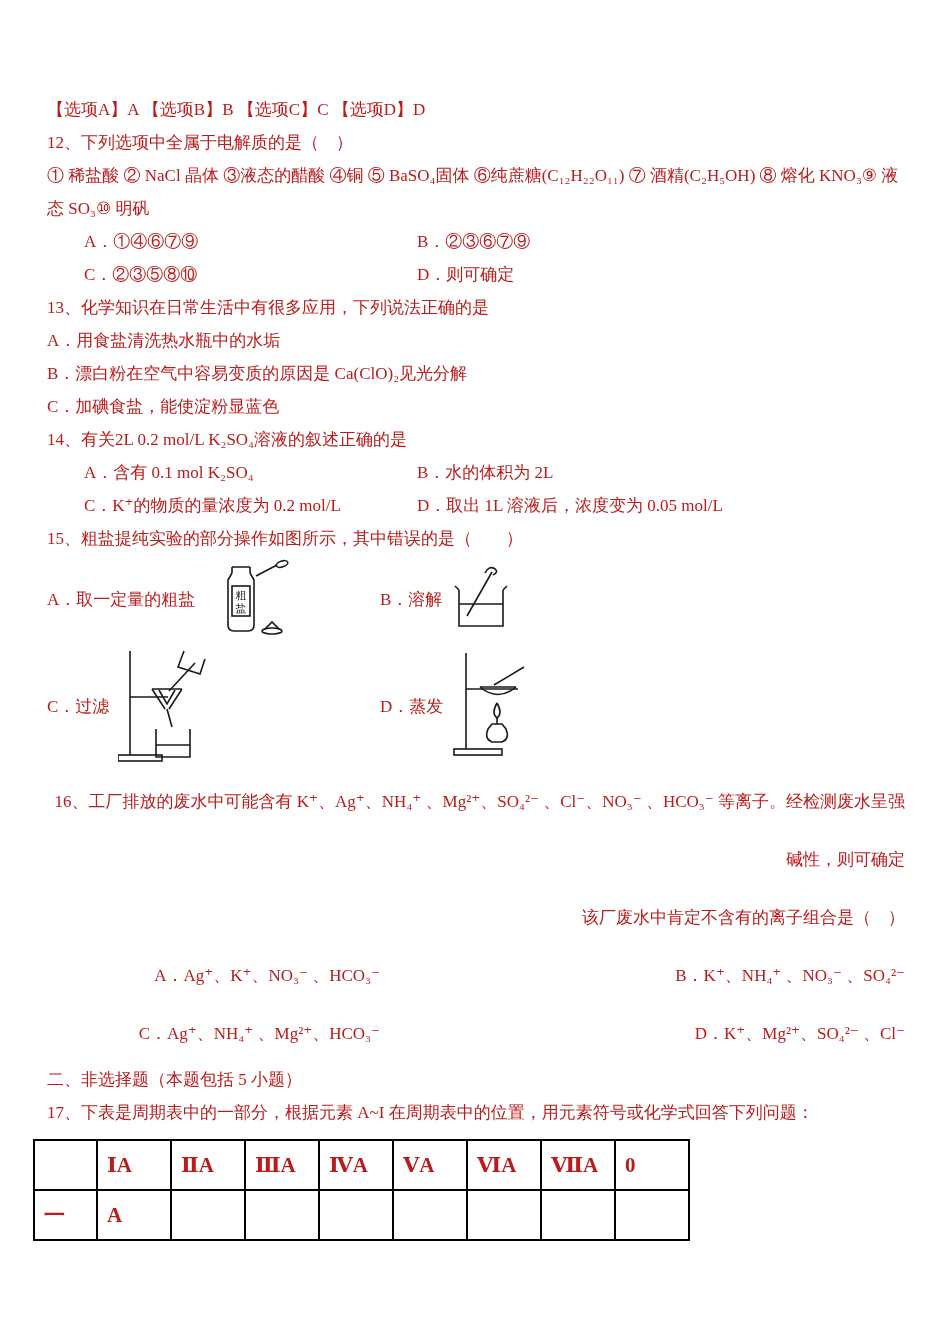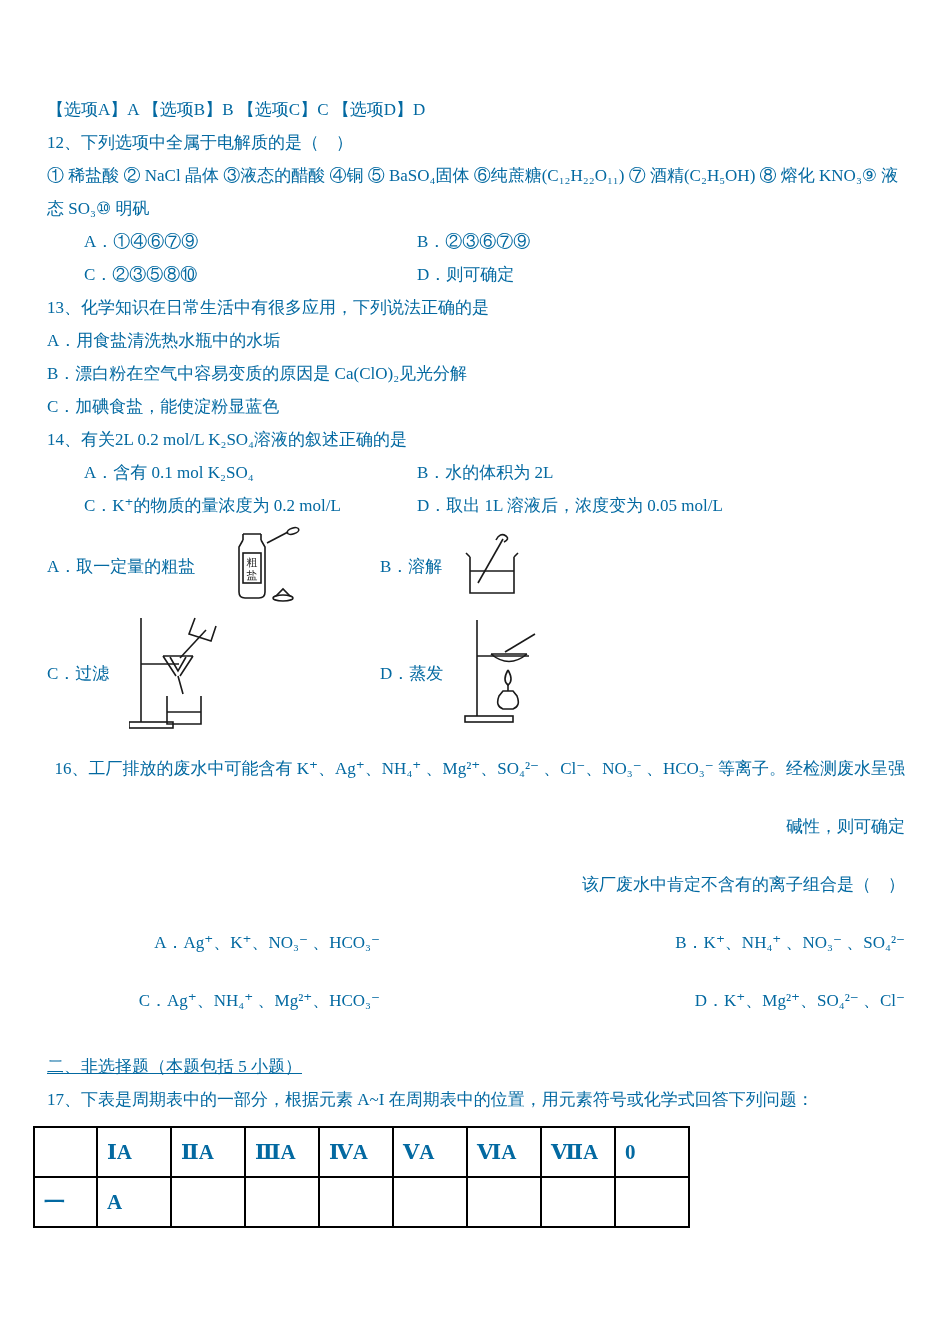--- a/index.html
+++ b/index.html
@@ -1,39 +1,39 @@
 <!DOCTYPE html>
 <html><head>
 <meta charset="utf-8">
 <style>
   html, body { margin: 0; padding: 0; background: #ffffff; }
   .page {
     width: 950px; height: 1344px; box-sizing: border-box;
-    margin: 0 auto; background: #fff; color: #0369a1;
+    margin: 0 auto; background: #fff; color: #b91c1c;
     padding: 93px 45px 30px 47px; overflow: hidden;
     font-family: "Liberation Serif", "DejaVu Serif", serif;
     font-size: 17px;
   }
   .line { line-height: 33px; }
   .opt-grid { display: grid; grid-template-columns: 333px 1fr; }
   .opt-grid > div { line-height: 33px; margin-left: 37px; }
   .roomy .line, .roomy .opt-grid > div { line-height: 58px; text-align: right; }
   .fig-grid { display: grid; grid-template-columns: 333px 1fr; align-items: center; margin: 4px 0 6px 0; }
-  .fig-cell { display: flex; align-items: center; gap: 20px; }
+  .fig-cell { display: flex; align-items: center; gap: 9px; }
   .fig-cell svg { flex: 0 0 auto; }
   svg { stroke: #1a1a1a; stroke-width: 1.6; fill: none; }
   svg text { stroke: none; fill: #1a1a1a; font-size: 11px; font-family: "Liberation Serif", "DejaVu Serif", serif; }
   .ptable { border-collapse: collapse; margin: 10px 0 0 -14px; }
   .ptable td {
     border: 2px solid #000; width: 59px; height: 44px;
     padding: 2px 4px 2px 9px; font-weight: bold; font-size: 21px;
     vertical-align: middle;
   }
   .ptable td.first { width: 48px; }
-  .sec-title { line-height: 33px; margin-top: 20px; text-decoration: underline; }
+  .sec-title { line-height: 33px; margin-top: 0; }
 </style>
 </head>
 <body>
 
 <div class="page">
 
   <div class="line">【选项A】A 【选项B】B 【选项C】C 【选项D】D</div>
 
   <section>
     <div class="line">12、下列选项中全属于电解质的是（　）</div>
@@ -61,20 +61,21 @@
       <div>A．含有 0.1 mol K₂SO₄</div>
       <div>B．水的体积为 2L</div>
     </div>
     <div class="opt-grid">
       <div>C．K⁺的物质的量浓度为 0.2 mol/L</div>
       <div>D．取出 1L 溶液后，浓度变为 0.05 mol/L</div>
     </div>
   </section>
 
   <section>
+    <div class="line">15、粗盐提纯实验的部分操作如图所示，其中错误的是（　　）</div>
 
     <div class="fig-grid">
       <div class="fig-cell">
         <span>A．取一定量的粗盐</span>
         <svg width="95" height="80" viewBox="0 0 95 80">
           <path d="M52,17 L73,6"></path>
           <ellipse cx="78" cy="5" rx="6" ry="3" transform="rotate(-18 78 5)"></ellipse>
           <path d="M28,8 L46,8 M28,8 L28,14 M46,8 L46,14"></path>
           <path d="M28,14 L24,21 L24,66 Q24,72 30,72 L44,72 Q50,72 50,66 L50,21 L46,14"></path>
           <rect x="28" y="27" width="18" height="30"></rect>

